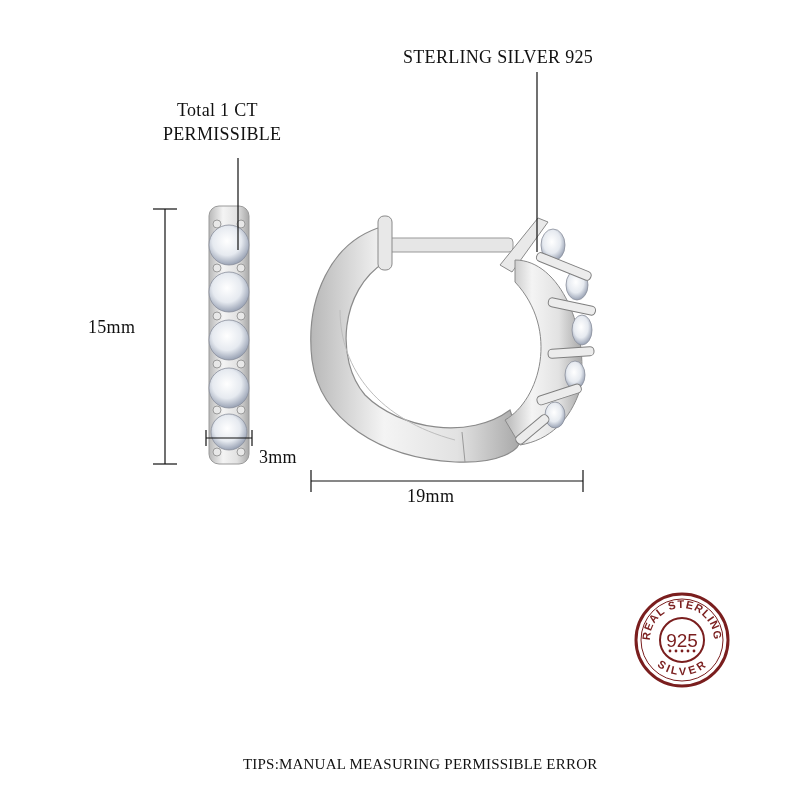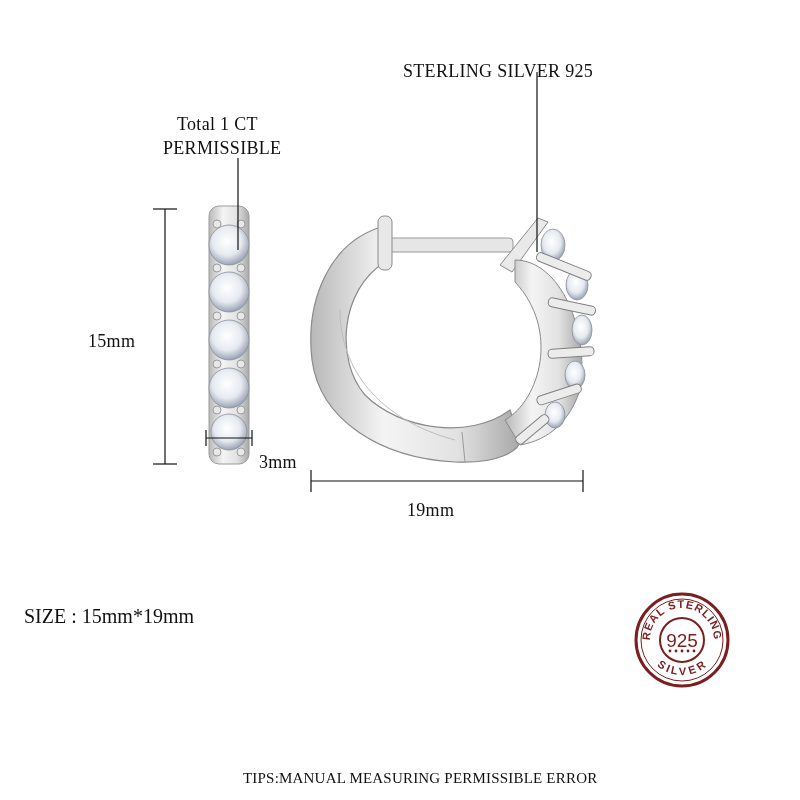--- a/index.html
+++ b/index.html
@@ -1,17 +1,17 @@
 <!DOCTYPE html>
 <html><head>
 <meta charset="utf-8">
 <style>
   html,body{margin:0;padding:0;background:#ffffff;}
   body{width:800px;height:800px;position:relative;overflow:hidden;font-family:"Liberation Serif","DejaVu Serif",serif;color:#111;}
-  .abs{position:absolute;margin-top:14px;}
+  .abs{position:absolute;}
   .lbl{font-size:18px;letter-spacing:0.3px;white-space:nowrap;}
   .spec{font-size:20px;white-space:nowrap;line-height:1;}
   svg{position:absolute;left:0;top:0;}
   .tips{font-size:15px;letter-spacing:0.2px;}
 </style>
 </head>
 <body>
 
 <svg width="800" height="800" viewBox="0 0 800 800">
   <defs>
@@ -126,20 +126,19 @@
     <textPath href="#arcBot" startOffset="50%" text-anchor="middle" dominant-baseline="hanging">SILVER</textPath>
   </text>
   <text x="682" y="647" text-anchor="middle" font-family="Liberation Sans, sans-serif" font-size="19" fill="#7a1e1e">925</text>
 </svg>
 
 <div class="abs lbl" style="left:177px;top:100px;">Total 1 CT</div>
 <div class="abs lbl" style="left:163px;top:124px;">PERMISSIBLE</div>
 <div class="abs lbl" style="left:403px;top:47px;">STERLING SILVER 925</div>
 
 <div class="abs lbl" style="left:88px;top:317px;">15mm</div>
-<div class="abs lbl" style="left:259px;top:438px;">3mm</div>
+<div class="abs lbl" style="left:259px;top:447px;">3mm</div>
 <div class="abs lbl" style="left:407px;top:486px;">19mm</div>
 
 <div class="abs" style="left:24px;top:592px;">
-  <div class="spec" style="margin-bottom:13px;">SIZE : 15mm*19mm</div>
 </div>
 
 <div class="abs tips" style="left:243px;top:756px;">TIPS:MANUAL MEASURING PERMISSIBLE ERROR</div>
 
 </body></html>

